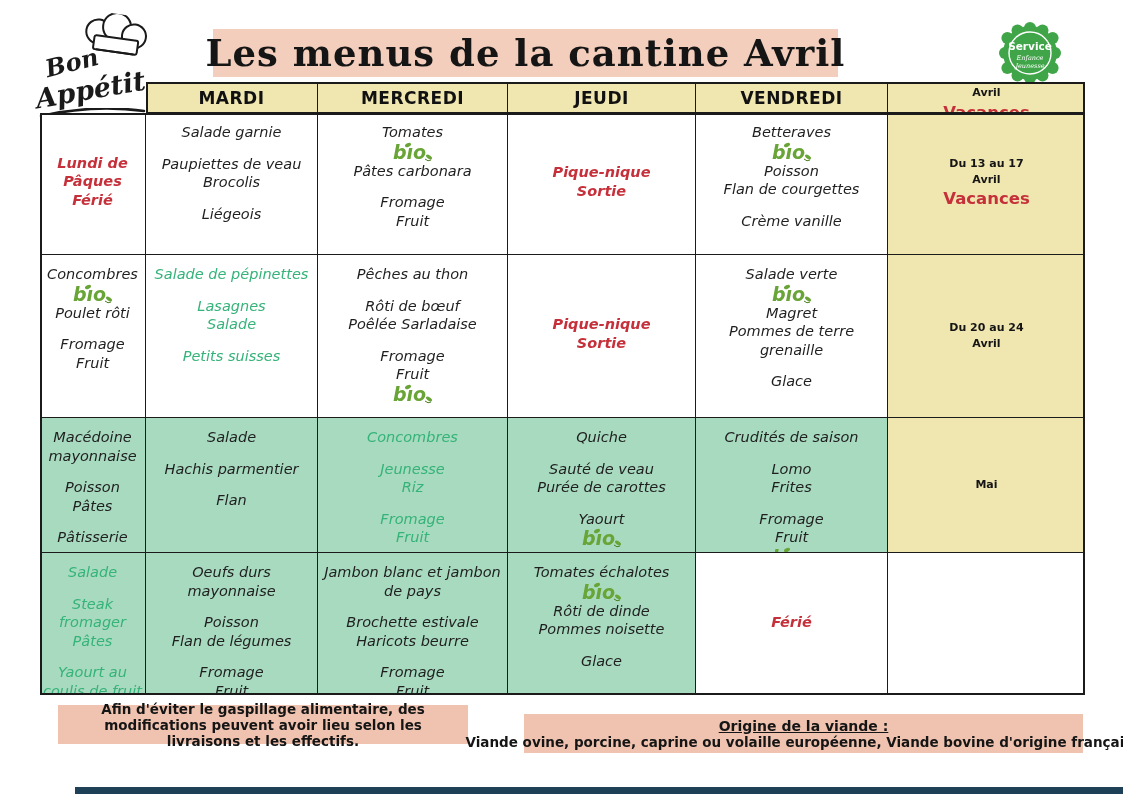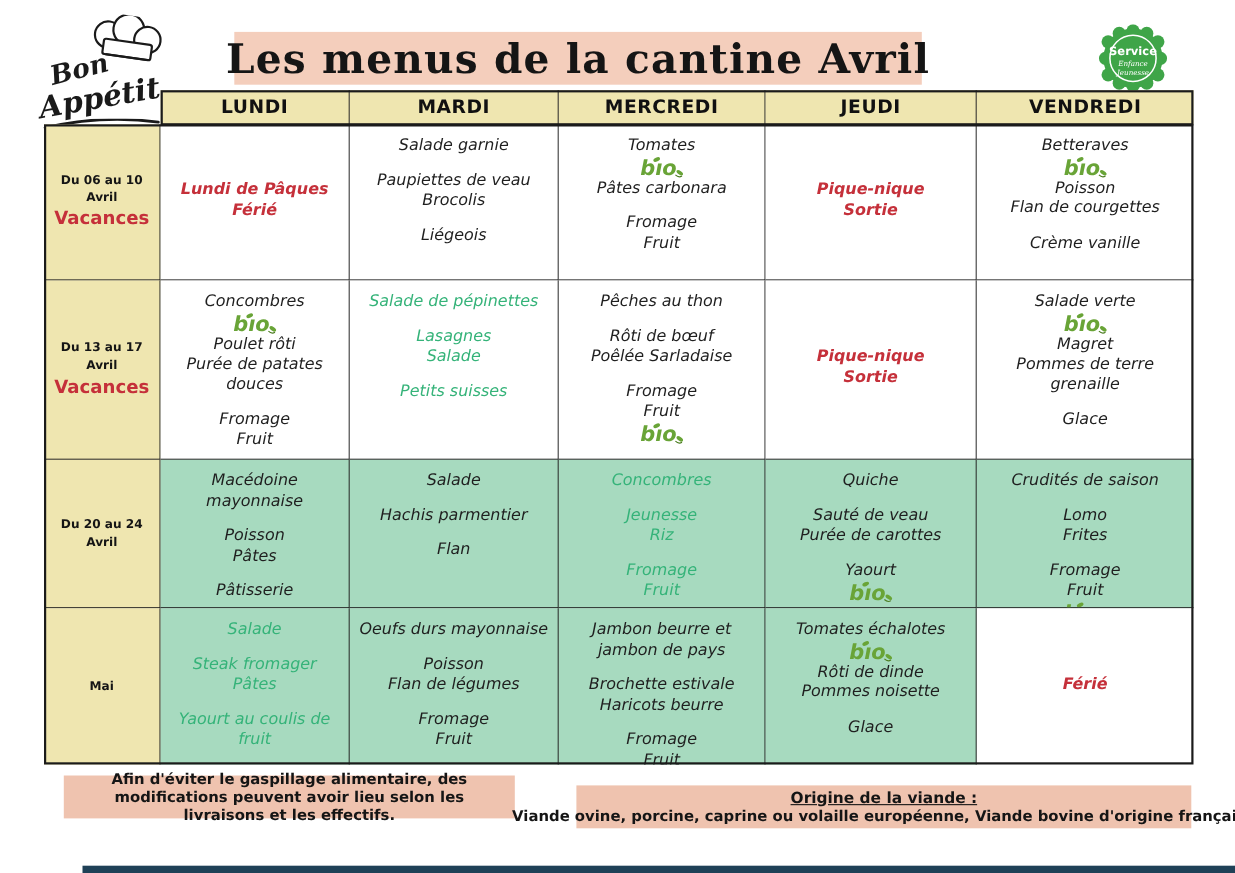--- a/index.html
+++ b/index.html
@@ -117,21 +117,20 @@
       <circle cx="31" cy="31" r="27"></circle>
     </g>
     <circle cx="31" cy="31" r="21" fill="none" stroke="#ffffff" stroke-width="1.4"></circle>
     <text x="31" y="28" text-anchor="middle" font-family="DejaVu Sans, sans-serif" font-weight="bold" font-size="10.5" fill="#ffffff">Service</text>
     <text x="31" y="38" text-anchor="middle" font-family="DejaVu Serif, serif" font-style="italic" font-size="6.5" fill="#ffffff">Enfance</text>
     <text x="31" y="46" text-anchor="middle" font-family="DejaVu Serif, serif" font-style="italic" font-size="6.5" fill="#ffffff">Jeunesse</text>
   </svg>
 
   <div class="grid" id="menu-grid">
     <div class="cell hdr hdr-empty"></div>
-    <div class="cell hdr">LUNDI</div>
     <div class="cell hdr">MARDI</div>
     <div class="cell hdr">MERCREDI</div>
     <div class="cell hdr">JEUDI</div>
     <div class="cell hdr">VENDREDI</div>
   <div class="cell date-cell">
         <div class="date-line">Du 06 au 10</div>
         <div class="date-line">Avril</div>
         <div class="date-note">Vacances</div>
       </div>
       <div class="cell menu-cell bg-white t-red center">
@@ -183,21 +182,20 @@
       </div>
       <div class="cell menu-cell bg-white t-black">
         <div class="line">Concombres</div>
         <span class="bio-icon" title="bio"><svg width="44" height="22" viewBox="0 0 44 22">
             <text x="2" y="18" font-family="DejaVu Sans, sans-serif" font-weight="bold" font-size="19" fill="#69A437">bıo</text>
             <ellipse cx="17" cy="4" rx="3.2" ry="1.8" fill="#69A437" transform="rotate(-25 17 4)"></ellipse>
             <ellipse cx="38" cy="16" rx="3.4" ry="1.7" fill="#69A437" transform="rotate(35 38 16)"></ellipse>
             <path d="M34 18 q 3 3 6 1" fill="none" stroke="#4d7d22" stroke-width="1"></path>
           </svg></span>
         <div class="line">Poulet rôti</div>
-        <div class="line">Purée de patates douces</div>
         <div class="gap"></div>
         <div class="line">Fromage</div>
         <div class="line">Fruit</div>
       </div>
       <div class="cell menu-cell bg-white t-green">
         <div class="line">Salade de pépinettes</div>
         <div class="gap"></div>
         <div class="line">Lasagnes</div>
         <div class="line">Salade</div>
         <div class="gap"></div>
@@ -306,21 +304,21 @@
       <div class="cell menu-cell bg-green t-black">
         <div class="line">Oeufs durs mayonnaise</div>
         <div class="gap"></div>
         <div class="line">Poisson</div>
         <div class="line">Flan de légumes</div>
         <div class="gap"></div>
         <div class="line">Fromage</div>
         <div class="line">Fruit</div>
       </div>
       <div class="cell menu-cell bg-green t-black">
-        <div class="line">Jambon beurre et jambon de pays</div>
+        <div class="line">Jambon blanc et jambon de pays</div>
         <div class="gap"></div>
         <div class="line">Brochette estivale</div>
         <div class="line">Haricots beurre</div>
         <div class="gap"></div>
         <div class="line">Fromage</div>
         <div class="line">Fruit</div>
       </div>
       <div class="cell menu-cell bg-green t-black">
         <div class="line">Tomates échalotes</div>
         <span class="bio-icon" title="bio"><svg width="44" height="22" viewBox="0 0 44 22">

